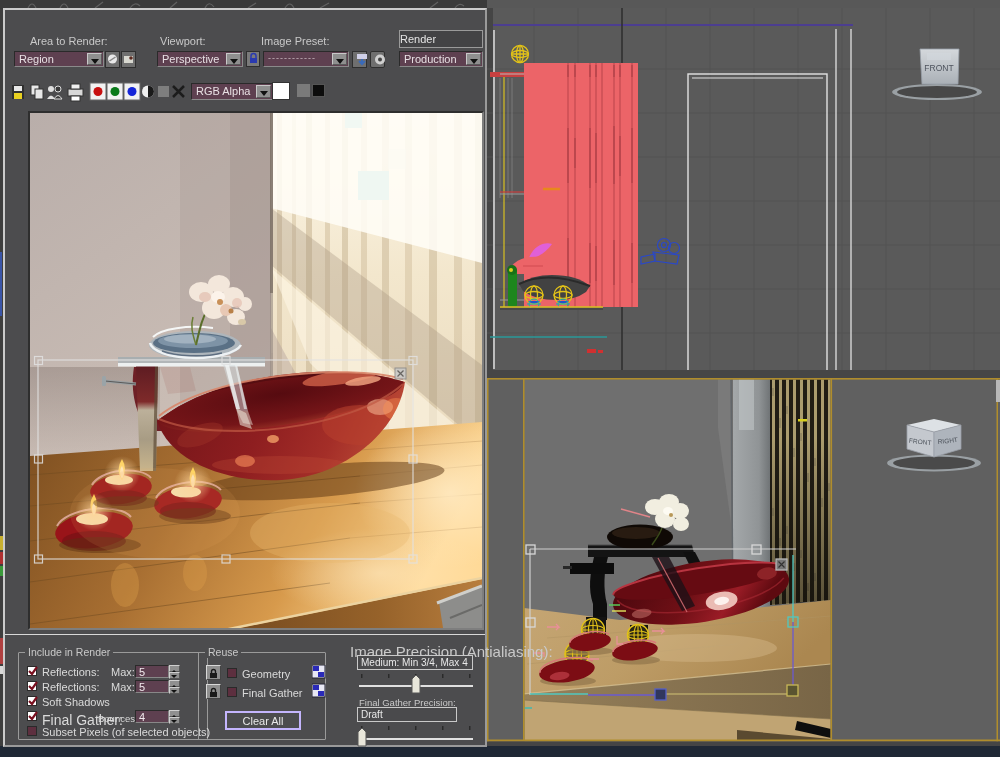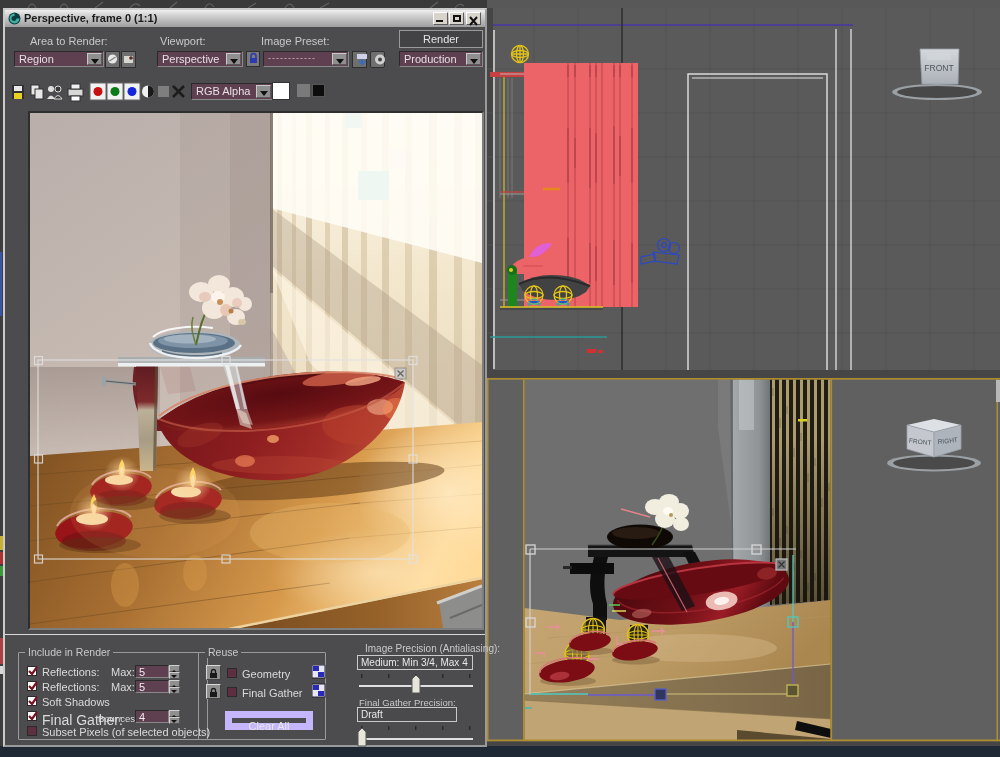--- a/index.html
+++ b/index.html
@@ -344,36 +344,20 @@
 <text x="433" y="66" font-size="6.5" fill="#4a5058" text-anchor="middle" font-family="Liberation Sans,sans-serif" transform="rotate(6 433 66)">FRONT</text>
 <text x="461" y="65" font-size="6.5" fill="#4a5058" text-anchor="middle" font-family="Liberation Sans,sans-serif" transform="rotate(-6 461 65)">RIGHT</text>
 
 <rect x="509" y="2" width="4" height="22" fill="#b8b8b8"></rect>
 </svg>
 
 <div class="abs" style="left:0;top:746px;width:1000px;height:11px;background:#1f2835"></div>
 
 <div class="abs" id="win" style="left:3px;top:8px;width:484px;height:739px;background:#4c4c4e;border:2px solid #cbcbcb;border-right-color:#9a9a9a;border-bottom-color:#9a9a9a">
 
-  <div class="abs" style="left:0;top:0;width:480px;height:17px;background:linear-gradient(#efefef,#d3d3d3 30%,#9e9e9e)">
-    <svg class="abs" style="left:3px;top:2px" width="13" height="13" viewBox="0 0 13 13">
-      <circle cx="6.5" cy="6.5" r="6" fill="#0c3c40"></circle>
-      <path d="M6.5 1.5 a5 5 0 1 0 5 5 l-3 0 a2.5 2.5 0 1 1 -2 -2.5 z" fill="#3fae9f"></path>
-    </svg>
-    <span class="abs" style="left:19px;top:2px;font-size:11px;font-weight:bold;color:#1a1a1a">Perspective, frame 0 (1:1)</span>
-    <div class="abs" style="right:37px;top:2px;width:15px;height:13px;background:#d8d4cc;border:1px solid #fff;border-right-color:#5a5a5a;border-bottom-color:#5a5a5a">
-          <div class="abs" style="left:2px;bottom:2px;width:7px;height:2px;background:#111"></div>
-        </div>
-    <div class="abs" style="right:21px;top:2px;width:15px;height:13px;background:#d8d4cc;border:1px solid #fff;border-right-color:#5a5a5a;border-bottom-color:#5a5a5a">
-          <div class="abs" style="left:3px;top:2px;width:8px;height:7px;border:2px solid #111"></div>
-        </div>
-    <div class="abs" style="right:4px;top:2px;width:15px;height:13px;background:#d8d4cc;border:1px solid #fff;border-right-color:#5a5a5a;border-bottom-color:#5a5a5a"><svg width="13" height="11" viewBox="0 0 13 11">
-            <path d="M3 1 L10 9 M10 1 L3 9" stroke="#111" stroke-width="2"></path>
-          </svg></div>
-  </div>
 
   <div class="lbl" style="left:25px;top:25px">Area to Render:</div>
   <div class="drop" style="left:9px;top:41px;width:90px;height:16px">Region<i class="darr"></i></div>
   <div class="icbtn" style="left:100px;top:41px;width:15px;height:17px"><svg width="13" height="15" viewBox="0 0 13 15">
           <circle cx="6.5" cy="7" r="4.5" fill="#e8e8e8"></circle>
           <path d="M3.5 9 l6 -4" stroke="#888" stroke-width="1.5"></path>
         </svg></div>
   <div class="icbtn" style="left:116px;top:41px;width:15px;height:17px"><svg width="13" height="15" viewBox="0 0 13 15">
           <rect x="2" y="4" width="9" height="7" fill="#d8d8d0"></rect>
           <circle cx="9" cy="6" r="1.8" fill="#5a2a20"></circle>
@@ -387,21 +371,21 @@
   <div class="lbl" style="left:256px;top:25px">Image Preset:</div>
   <div class="drop" style="left:258px;top:41px;width:86px;height:16px;color:#c8b8c0;font-size:9px;letter-spacing:1px;line-height:13px">------------<i class="darr"></i></div>
   <div class="icbtn" style="left:347px;top:41px;width:15px;height:17px"><svg width="18" height="15" viewBox="0 0 18 15">
           <rect x="4" y="2" width="10" height="5" fill="#d0d0e8"></rect>
           <path d="M9 7 l0 4 M6 9 l3 3 3 -3" stroke="#3a6ab8" stroke-width="2" fill="none"></path>
         </svg></div>
   <div class="icbtn" style="left:365px;top:41px;width:15px;height:17px;border-radius:2px"><svg width="18" height="15" viewBox="0 0 18 15">
           <circle cx="9" cy="7.5" r="5" fill="#cfcfcf"></circle>
           <circle cx="9" cy="7.5" r="2" fill="#444"></circle>
         </svg></div>
-  <div class="abs" style="left:394px;top:20px;width:84px;height:18px;background:#434345;border:1px solid #9a9a9a;color:#e4e4e4;font-size:11px;text-align:center;line-height:16px">Render</div>
+  <div class="abs" style="left:394px;top:20px;width:84px;height:18px;background:#434345;border:1px solid #9a9a9a;color:#e4e4e4;font-size:11px;text-align:left;line-height:16px">Render</div>
   <div class="drop" style="left:394px;top:41px;width:84px;height:16px">Production<i class="darr"></i></div>
 
   <svg class="abs" style="left:0;top:70px" width="480" height="26" viewBox="0 0 480 26">
 
     <path d="M7 5 h12 v14 h-12 z" fill="#2f2f2f"></path>
         <rect x="9" y="6" width="8" height="5" fill="#e8e8e8"></rect>
         <rect x="9" y="13" width="8" height="6" fill="#e8d020"></rect>
 
     <rect x="26" y="5" width="8" height="10" fill="#e8e8e8" stroke="#333"></rect>
         <rect x="30" y="9" width="8" height="10" fill="#e8e8e8" stroke="#333"></rect>
@@ -749,23 +733,23 @@
     <div class="cb un" style="left:28px;top:34px"></div>
     <div class="lbl" style="left:43px;top:34px;color:#dadada">Final Gather</div>
     <svg class="abs" style="left:113px;top:12px" width="14" height="40" viewBox="0 0 14 40">
       <rect x="0" y="0" width="13" height="13" fill="#e8e8f4" stroke="#223"></rect>
           <rect x="1" y="1" width="6" height="5" fill="#2a2ab8"></rect>
           <rect x="6" y="7" width="6" height="5" fill="#2a2ab8"></rect>
       <rect x="0" y="19" width="13" height="13" fill="#e8e8f4" stroke="#223"></rect>
           <rect x="1" y="20" width="6" height="5" fill="#2a2ab8"></rect>
           <rect x="6" y="26" width="6" height="5" fill="#2a2ab8"></rect>
     </svg>
-    <div class="abs" style="left:26px;top:58px;width:88px;height:19px;background:#4c4c4e;border:7px solid #c4b5fd;color:#e8e8e8;font-size:11px;text-align:center;line-height:17px">Clear All</div>
+    <div class="abs" style="left:26px;top:58px;width:76px;height:19px;background:#4c4c4e;border:2px solid #c4b5fd;color:#e8e8e8;font-size:11px;text-align:center;line-height:17px">Clear All</div>
   </div>
-  <div class="lbl" style="left:360px;top:633px;position:absolute;font-size:10px">Image Precision (Antialiasing):</div>
+  <div class="lbl" style="left:345px;top:633px;position:absolute;font-size:15px">Image Precision (Antialiasing):</div>
   <div class="sfield" style="left:352px;top:645px;width:116px;height:15px">Medium: Min 3/4, Max 4</div>
   <svg class="abs" style="left:352px;top:662px" width="120" height="24" viewBox="0 0 120 24">
     <g fill="#2a2a2a">
           <rect x="4" y="2" width="1.5" height="4"></rect>
           <rect x="31" y="2" width="1.5" height="4"></rect>
           <rect x="58" y="2" width="1.5" height="4"></rect>
           <rect x="85" y="2" width="1.5" height="4"></rect>
           <rect x="112" y="2" width="1.5" height="4"></rect>
         </g>
     <rect x="2" y="13" width="114" height="2" fill="#e0e0e0"></rect>

